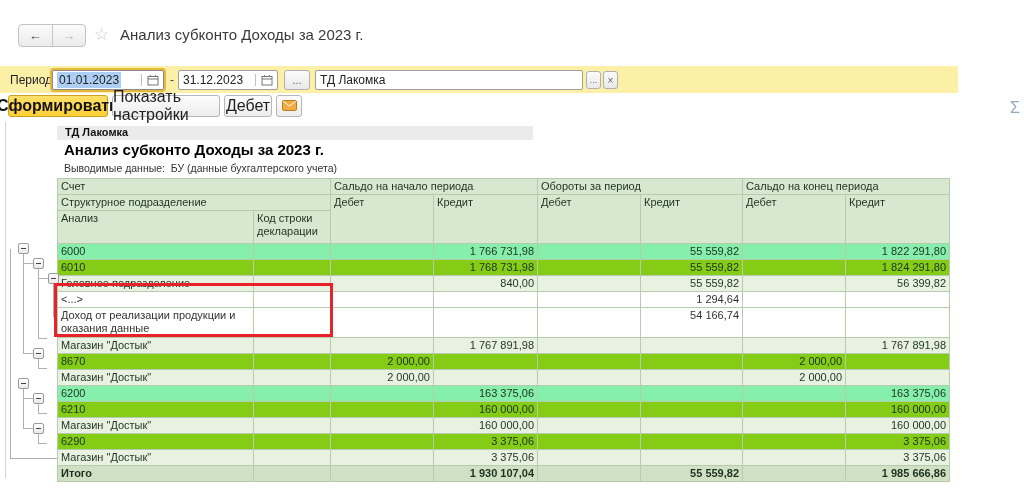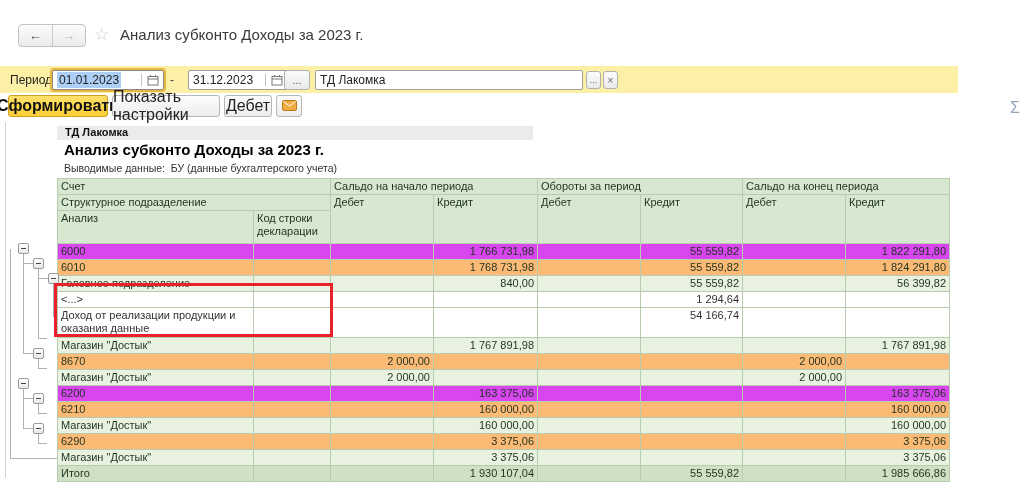--- a/index.html
+++ b/index.html
@@ -43,25 +43,25 @@
   .orgname{position:absolute;left:65px;top:126px;font-size:11px;font-weight:bold;color:#111}
   .rtitle{position:absolute;left:64px;top:141px;font-size:15px;font-weight:bold;color:#000}
   .rsub{position:absolute;left:64px;top:162px;font-size:10.5px;color:#333}
   
   table.rep{position:absolute;left:57px;top:178px;border-collapse:collapse;table-layout:fixed;width:892px}
   table.rep td{border:1px solid #b7cbae;font-size:11px;line-height:13px;vertical-align:top;
     padding:1px 3px;box-sizing:border-box;overflow:hidden;color:#1d3322}
   table.rep thead td{background:#d8e8d0}
   td.v{text-align:right;white-space:nowrap}
   td.n{text-align:left;white-space:normal}
-  tr.lv1 td{background:#d946ef}
-  tr.lv2 td{background:#fdba74}
+  tr.lv1 td{background:#86efac}
+  tr.lv2 td{background:#84cc16}
   tr.lv3 td{background:#e9f2e1}
   tr.white td{background:#ffffff;color:#333}
-  tr.total td{background:#cfe0c4;font-weight:normal}
+  tr.total td{background:#cfe0c4;font-weight:bold}
   tr.h15{height:15px} tr.h33{height:33px} tr.h30{height:30px}
   td.ind0{padding-left:4px} td.ind1{padding-left:8px} td.ind2{padding-left:20px}
   td.ind3{padding-left:33px} td.ind4{padding-left:46px}
   
   .tl{position:absolute;width:1px;background:#b0b0b0}
   .th{position:absolute;height:1px;background:#b0b0b0}
   .exp{position:absolute;width:11px;height:11px;box-sizing:border-box;border:1px solid #9a9a9a;
     border-radius:2px;background:linear-gradient(#ffffff,#e9e9e9);display:flex;align-items:center;
     justify-content:center;cursor:pointer;z-index:3}
   .exp::after{content:"";width:5px;height:1px;background:#444}
@@ -94,21 +94,21 @@
         <rect x="1" y="2.5" width="10" height="8.5" fill="none" stroke="#777"></rect>
         <line x1="1" y1="5" x2="11" y2="5" stroke="#777"></line>
         <line x1="3.5" y1="1" x2="3.5" y2="3" stroke="#777"></line>
         <line x1="8.5" y1="1" x2="8.5" y2="3" stroke="#777"></line>
       </svg>
   </div>
 </div>
 
 <div class="dash">-</div>
 
-<div class="inp" style="left:188px;width:100px">
+<div class="inp" style="left:178px;width:100px">
   <div class="txt">31.12.2023</div>
   <div class="calbtn">
     <svg width="12" height="12" viewBox="0 0 12 12">
         <rect x="1" y="2.5" width="10" height="8.5" fill="none" stroke="#777"></rect>
         <line x1="1" y1="5" x2="11" y2="5" stroke="#777"></line>
         <line x1="3.5" y1="1" x2="3.5" y2="3" stroke="#777"></line>
         <line x1="8.5" y1="1" x2="8.5" y2="3" stroke="#777"></line>
       </svg>
   </div>
 </div>

